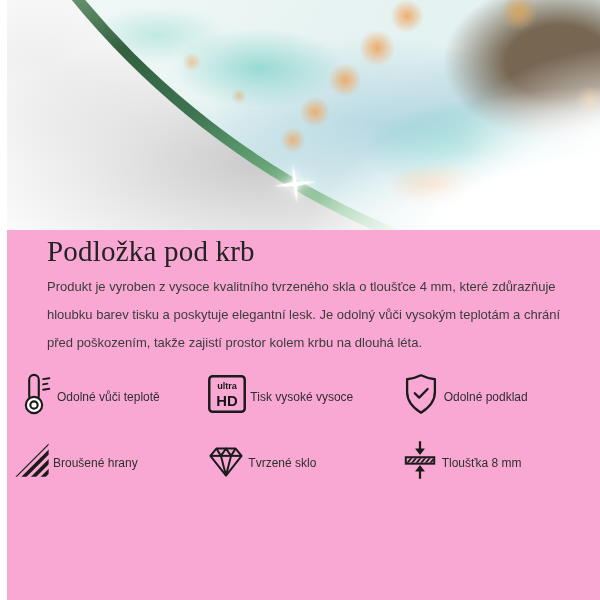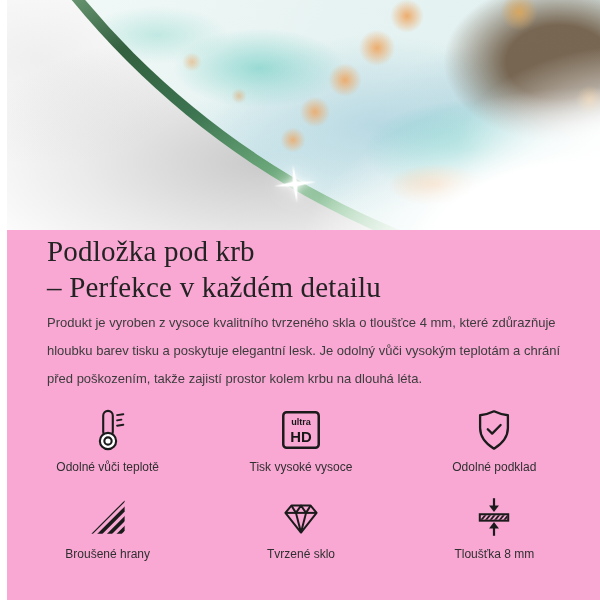--- a/index.html
+++ b/index.html
@@ -85,21 +85,21 @@
     margin:4px 25px 0 40px;
     font-size:13px; line-height:28px;
     color:#3c3c3c; letter-spacing:0px;
   }
 
   
   .features {
     display:grid; grid-template-columns:repeat(3,1fr);
     margin:13px 16px 0 4px; row-gap:18px;
   }
-  .feature { display:flex; flex-direction:column; align-items:center;text-align:center; }
+  .feature { display:flex; flex-direction:row; align-items:center;text-align:center; }
   .ficon { height:48px; display:flex; align-items:center; justify-content:center; }
   .flabel { margin-top:6px; font-size:12px; line-height:15px; color:#2f2f2f; }
 
   .ico { stroke:#1b1b1b; fill:none; stroke-width:2.2; }
   .ico text { stroke:none; fill:#161616; font-family:"Liberation Sans",sans-serif; }
   .ico .filled { fill:#1b1b1b; stroke:none; }
 </style>
 </head>
 <body>
 
@@ -114,21 +114,20 @@
       <g fill="#ffffff">
         <polygon points="0,21 21,18.2 42,21 21,23.8"></polygon>
         <polygon points="21,2 18.5,21 21,40 23.5,21"></polygon>
         <circle cx="21" cy="21" r="2.4"></circle>
       </g>
     </svg>
   </div>
 
   <h1 class="title">
     <span>Podložka pod krb</span>
-    <span>– Perfekce v každém detailu</span>
   </h1>
 
   <p class="desc">Produkt je vyroben z vysoce kvalitního tvrzeného skla o tloušťce 4 mm, které zdůrazňuje hloubku barev tisku a poskytuje elegantní lesk. Je odolný vůči vysokým teplotám a chrání před poškozením, takže zajistí prostor kolem krbu na dlouhá léta.</p>
 
   <div class="features">
 
     <div class="feature">
       <div class="ficon">
         <svg class="ico" width="46" height="46" viewBox="0 0 48 48" stroke-linecap="round">
           <rect x="19" y="4" width="10" height="27" rx="5"></rect>

